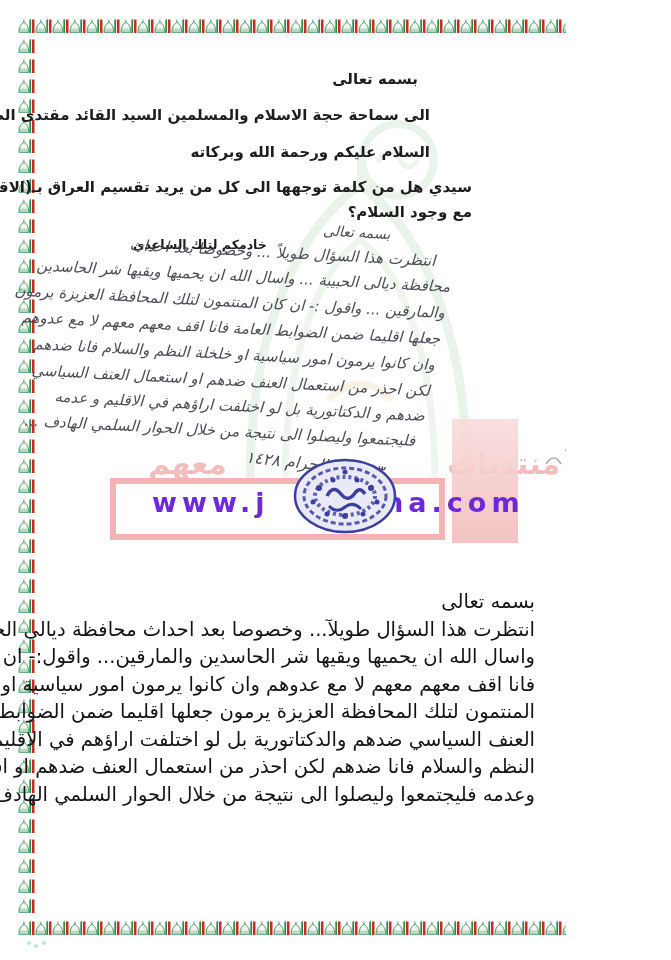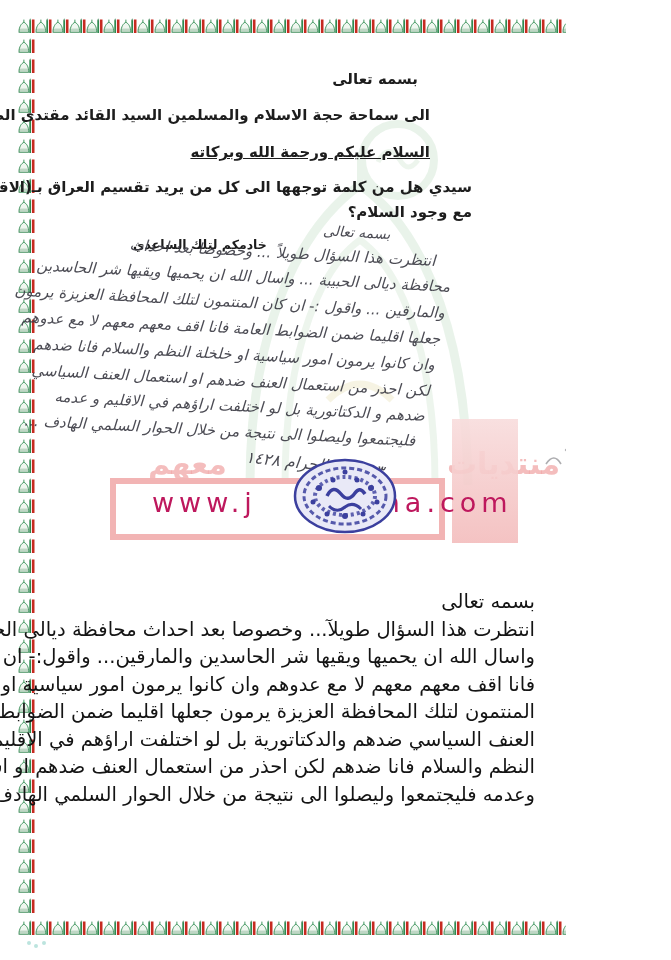--- a/index.html
+++ b/index.html
@@ -20,21 +20,21 @@
   
   .dome-wm{position:absolute;left:210px;top:100px;opacity:.5;pointer-events:none;}
   
   .wm-arabic{position:absolute;left:148px;top:446px;width:412px;display:flex;flex-direction:row-reverse;
              justify-content:space-between;font-size:30px;font-weight:bold;color:rgba(238,148,148,.62);
              direction:rtl;letter-spacing:1px;}
   .wm-box{position:absolute;left:110px;top:478px;width:323px;height:50px;background:#fff;
           border:6px solid #f2b4b4;}
   .wm-block{position:absolute;left:452px;top:419px;width:66px;height:124px;
             background:linear-gradient(#f8dcdc,#f3bcbc);opacity:.9;}
-  .wm-url{position:absolute;top:487px;font-size:27px;font-weight:normal;color:#be185d;
+  .wm-url{position:absolute;top:487px;font-size:27px;font-weight:bold;color:#6d28d9;
           letter-spacing:5px;white-space:nowrap;}
   .wm-url.prefix{left:152px;}
   .wm-url.suffix{left:352px;}
   
   .seal{position:absolute;left:293px;top:458px;}
   
   .trans{position:absolute;top:588px;right:31px;width:612px;direction:rtl;text-align:right;
          font-size:19.5px;line-height:27.5px;color:#141414;}
   .trans .b{margin-left:18px;}
   
@@ -1679,21 +1679,21 @@
     <path d="M40,385 C40,210 100,120 150,85 C200,120 256,210 258,385" fill="none" stroke="#d4e8d6" stroke-width="9"></path>
     <path d="M75,385 C75,240 115,165 150,140 C185,165 225,240 225,385" fill="none" stroke="#dcecdd" stroke-width="7"></path>
     <circle cx="188" cy="60" r="36" fill="none" stroke="#d4e8d6" stroke-width="8"></circle>
     <path d="M168,62 q10,-20 22,-2 q8,14 18,0" fill="none" stroke="#dcecdd" stroke-width="5"></path>
     <path d="M118,300 q32,-32 64,0" fill="none" stroke="#efe9c8" stroke-width="7"></path>
     <path d="M150,85 L150,52" stroke="#d4e8d6" stroke-width="6"></path>
   </svg>
 
   <div class="typed" style="top:70px;right:148px;">بسمه تعالى</div>
   <div class="typed" style="top:106px;right:136px;">الى سماحة حجة الاسلام والمسلمين السيد القائد مقتدى الصدر (اعزه الله)</div>
-  <div class="typed" style="top:143px;right:136px;text-decoration:underline;">السلام عليكم ورحمة الله وبركاته</div>
+  <div class="typed" style="top:143px;right:136px;">السلام عليكم ورحمة الله وبركاته</div>
   <div class="typed" style="top:178px;right:94px;">سيدي هل من كلمة توجهها الى كل من يريد تقسيم العراق بـ(الاقاليم ) وخصوصاً</div>
   <div class="typed" style="top:203px;right:94px;">مع وجود السلام؟</div>
   <div class="typed sig" style="top:237px;left:133px;">خادمكم لتلك الساعدي</div>
 
   <div class="hw hw-basmala" style="top:226px;right:176px;">بسمه تعالى</div>
   <div class="hw" style="top:252px;right:131px;">انتظرت هذا السؤال طويلاً ... وخصوصا بعد احداث</div>
   <div class="hw" style="top:278px;right:116px;">محافظة ديالى الحبيبة ... واسال الله ان يحميها ويقيها شر الحاسدين</div>
   <div class="hw" style="top:304px;right:121px;">والمارقين ... واقول :- ان كان المنتمون لتلك المحافظة العزيزة يرمون</div>
   <div class="hw" style="top:330px;right:126px;">جعلها اقليما ضمن الضوابط العامة فانا اقف معهم معهم لا مع عدوهم</div>
   <div class="hw" style="top:356px;right:131px;">وان كانوا يرمون امور سياسية او خلخلة النظم والسلام فانا ضدهم</div>

